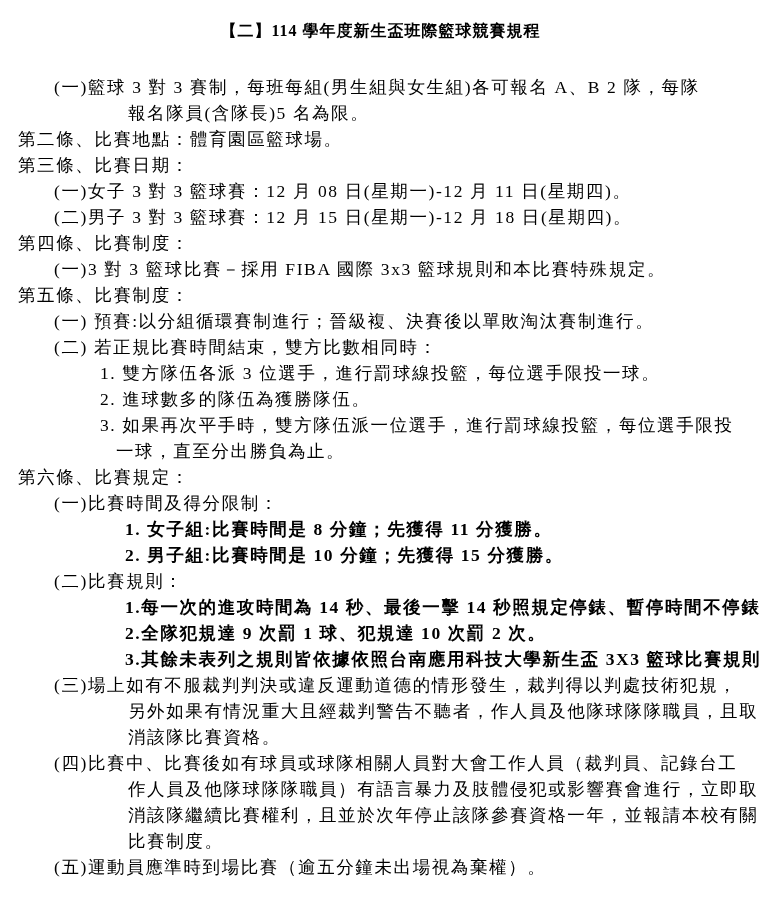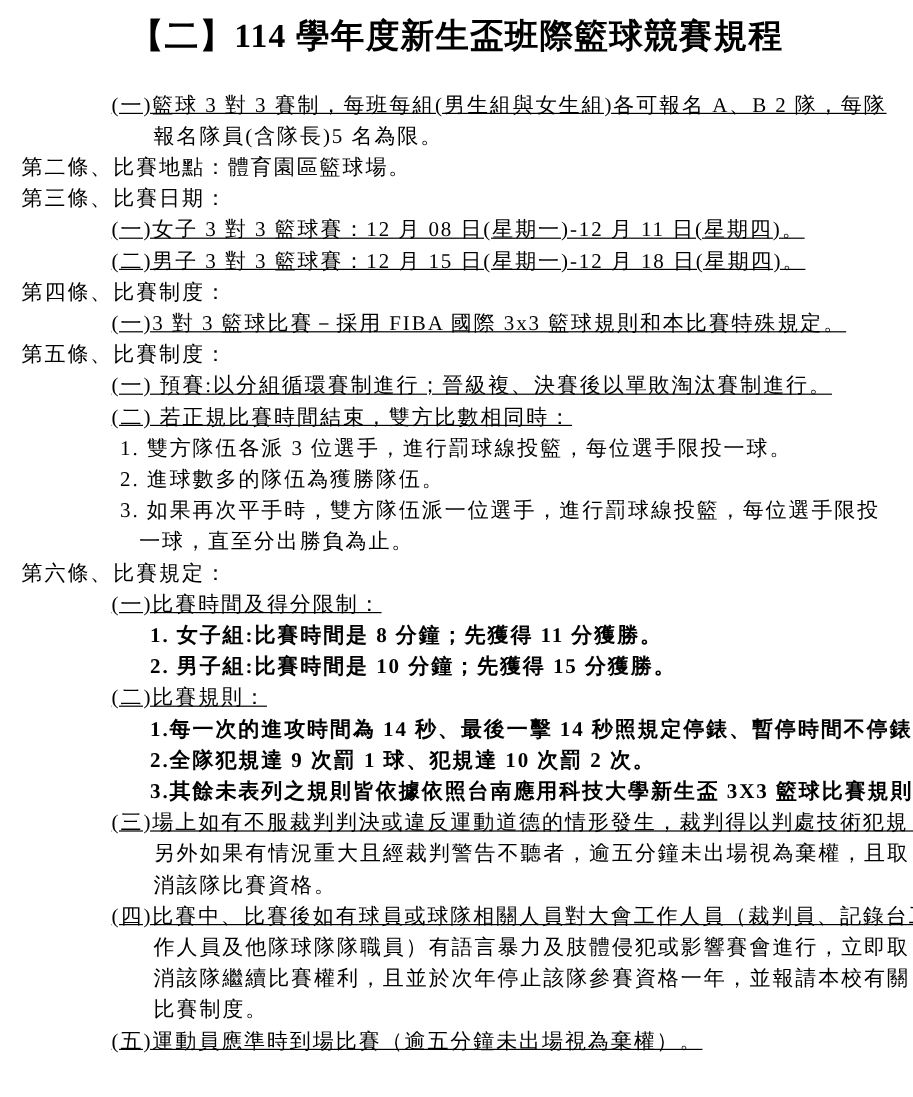--- a/index.html
+++ b/index.html
@@ -15,39 +15,39 @@
     overflow: hidden;
   }
   .page {
     width: 761px;
     height: 914px;
     position: relative;
   }
   .doc-title {
     margin: 14px 0 0 0;
     text-align: center;
-    font-size: 28px;
+    font-size: 16px;
     font-weight: bold;
     line-height: 34px;
     letter-spacing: 1px;
     white-space: nowrap;
   }
   .doc-body {
     margin-top: 26px;
     font-size: 17.5px;
     letter-spacing: 1.6px;
     overflow: hidden;
   }
   .line {
     line-height: 26px;
     white-space: nowrap;
   }
   
   .L0 { padding-left: 18px; }
-  .L1 { padding-left: 93px; text-decoration: underline; }
+  .L1 { padding-left: 54px; }
   .L2 { padding-left: 128px; }
   .L3 { padding-left: 125px; font-weight: bold; }
   .L4 { padding-left: 100px; }
   .L5 { padding-left: 116px; }
 </style>
 </head>
 <body>
 
 <div class="page">
   <h1 class="doc-title">【二】114 學年度新生盃班際籃球競賽規程</h1>
@@ -69,21 +69,21 @@
       <div class="line L5">一球，直至分出勝負為止。</div>
       <div class="line L0">第六條、比賽規定：</div>
       <div class="line L1">(一)比賽時間及得分限制：</div>
       <div class="line L3">1. 女子組:比賽時間是 8 分鐘；先獲得 11 分獲勝。</div>
       <div class="line L3">2. 男子組:比賽時間是 10 分鐘；先獲得 15 分獲勝。</div>
       <div class="line L1">(二)比賽規則：</div>
       <div class="line L3">1.每一次的進攻時間為 14 秒、最後一擊 14 秒照規定停錶、暫停時間不停錶。</div>
       <div class="line L3">2.全隊犯規達 9 次罰 1 球、犯規達 10 次罰 2 次。</div>
       <div class="line L3">3.其餘未表列之規則皆依據依照台南應用科技大學新生盃 3X3 籃球比賽規則。</div>
       <div class="line L1">(三)場上如有不服裁判判決或違反運動道德的情形發生，裁判得以判處技術犯規，</div>
-      <div class="line L2">另外如果有情況重大且經裁判警告不聽者，逾五分鐘未出場視為棄權，且取</div>
+      <div class="line L2">另外如果有情況重大且經裁判警告不聽者，作人員及他隊球隊隊職員，且取</div>
       <div class="line L2">消該隊比賽資格。</div>
       <div class="line L1">(四)比賽中、比賽後如有球員或球隊相關人員對大會工作人員（裁判員、記錄台工</div>
       <div class="line L2">作人員及他隊球隊隊職員）有語言暴力及肢體侵犯或影響賽會進行，立即取</div>
       <div class="line L2">消該隊繼續比賽權利，且並於次年停止該隊參賽資格一年，並報請本校有關</div>
       <div class="line L2">比賽制度。</div>
       <div class="line L1">(五)運動員應準時到場比賽（逾五分鐘未出場視為棄權）。</div>
     </div>
 </div>
 
 </body></html>

